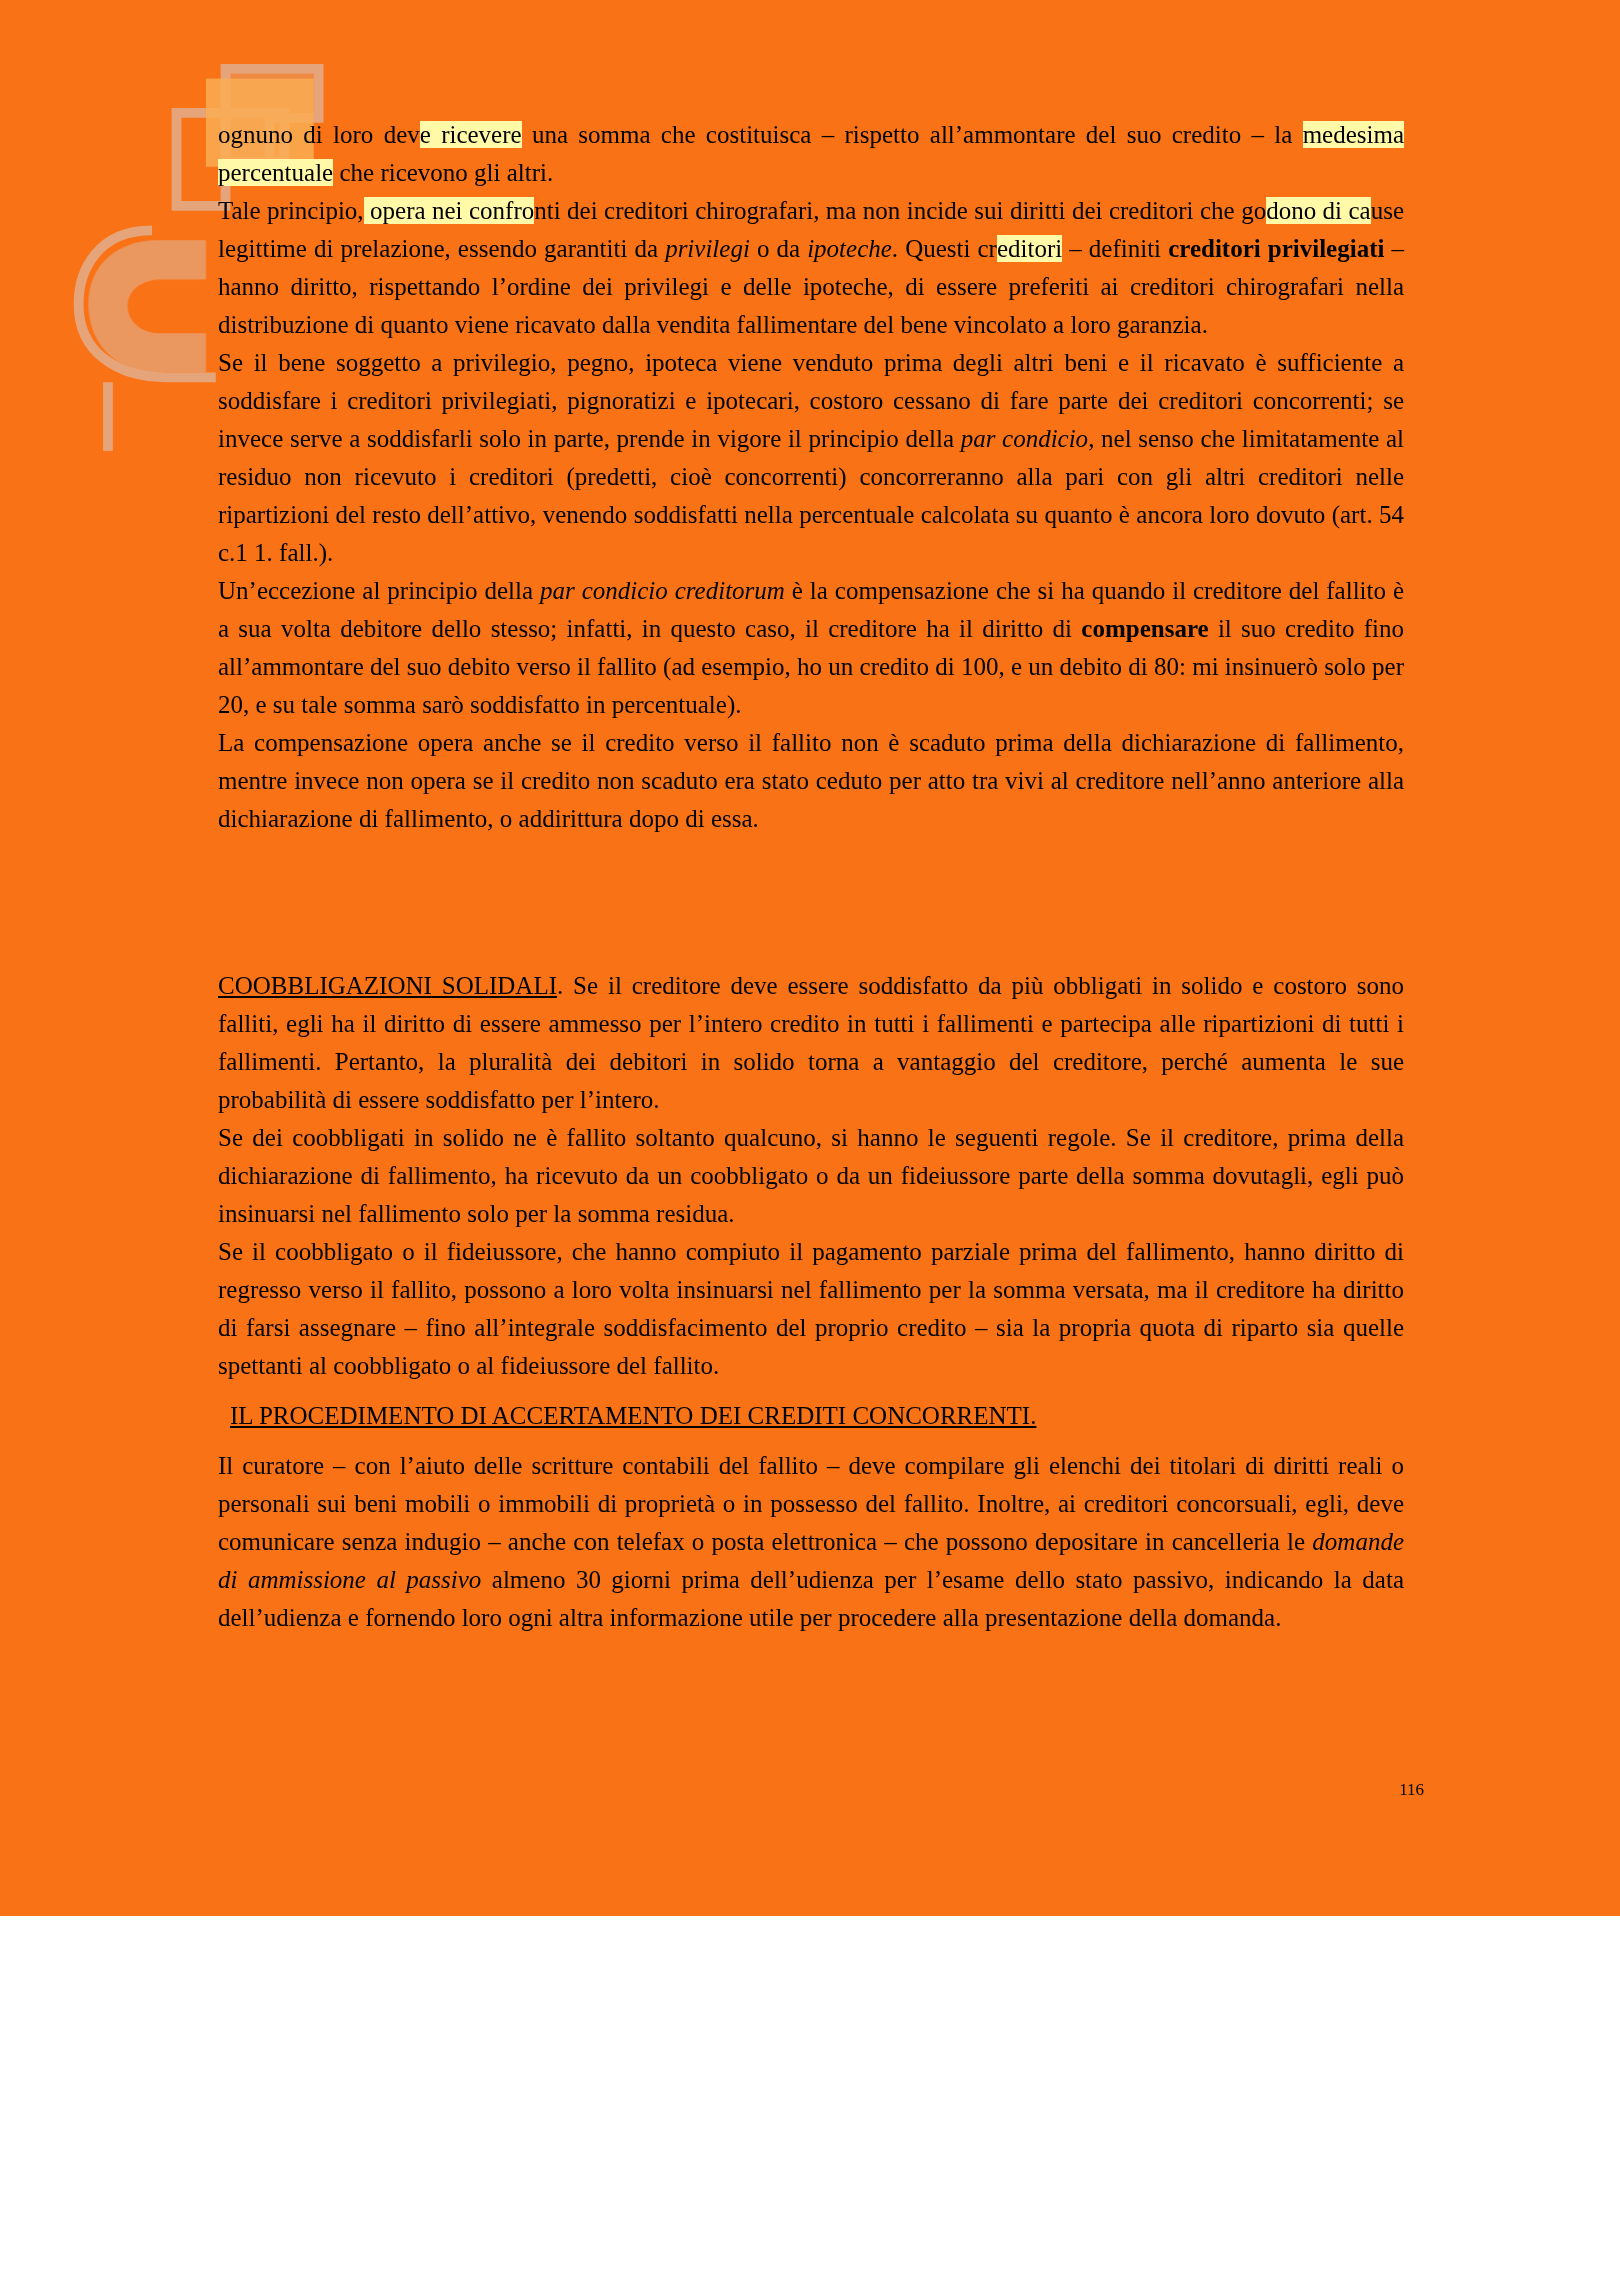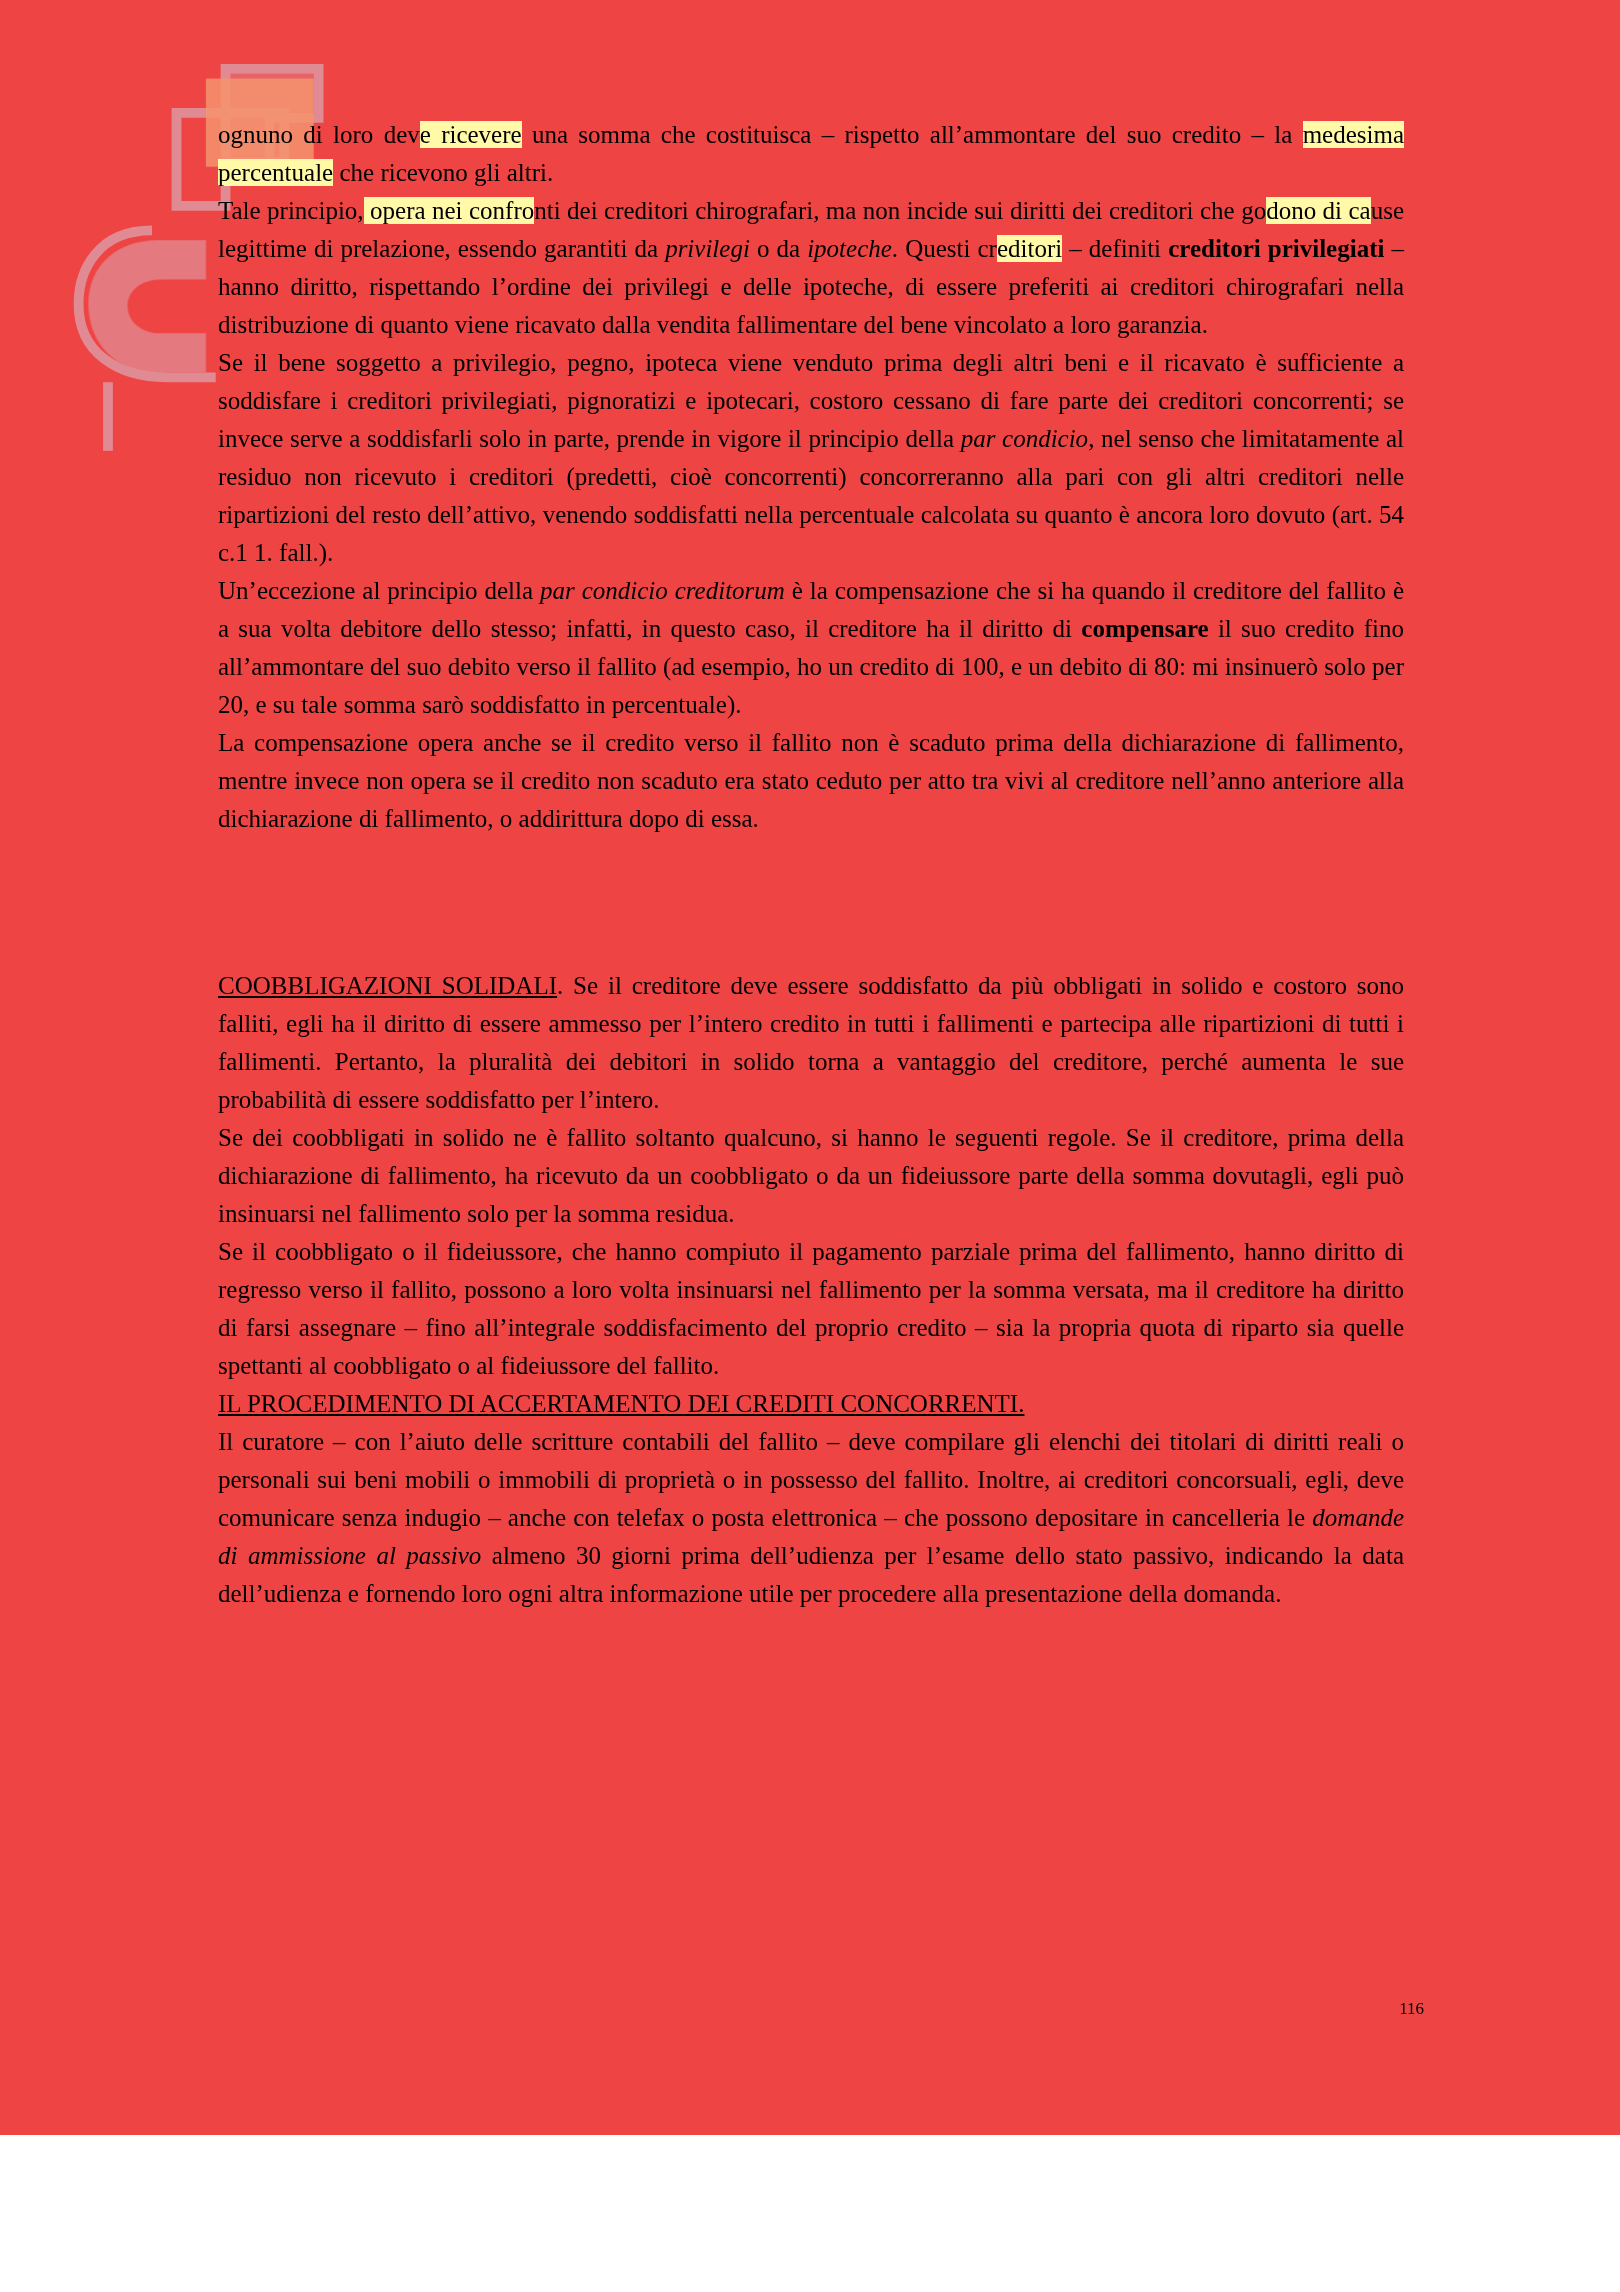--- a/index.html
+++ b/index.html
@@ -3,22 +3,22 @@
 <meta charset="utf-8">
 <style>
   html, body {
     margin: 0;
     padding: 0;
     background: #ffffff;
   }
   .page {
     position: relative;
     width: 1620px;
-    height: 2135px;
-    background: #ef4444;
+    height: 1916px;
+    background: #f97316;
     overflow: hidden;
     font-family: "Liberation Serif", serif;
   }
   .watermark {
     position: absolute;
     left: 59px;
     top: 59px;
     width: 431px;
     height: 431px;
     pointer-events: none;
@@ -40,21 +40,21 @@
     hyphens: none;
   }
   .hl {
     background: #fff9a8;
   }
   em.i { font-style: italic; font-family: Liberation Serif, serif; }
   strong.b { font-weight: normal; }
   .bi { font-weight: bold; }
   .gap-big { height: 129px; }
   .heading {
-    margin: 0;
+    margin: 12px;
     font-size: 25px;
     line-height: 38px;
     text-align: justify;
     color: #000;
   }
   .pagenum {
     position: absolute;
     right: 196px;
     bottom: 116px;
     font-size: 17px;

